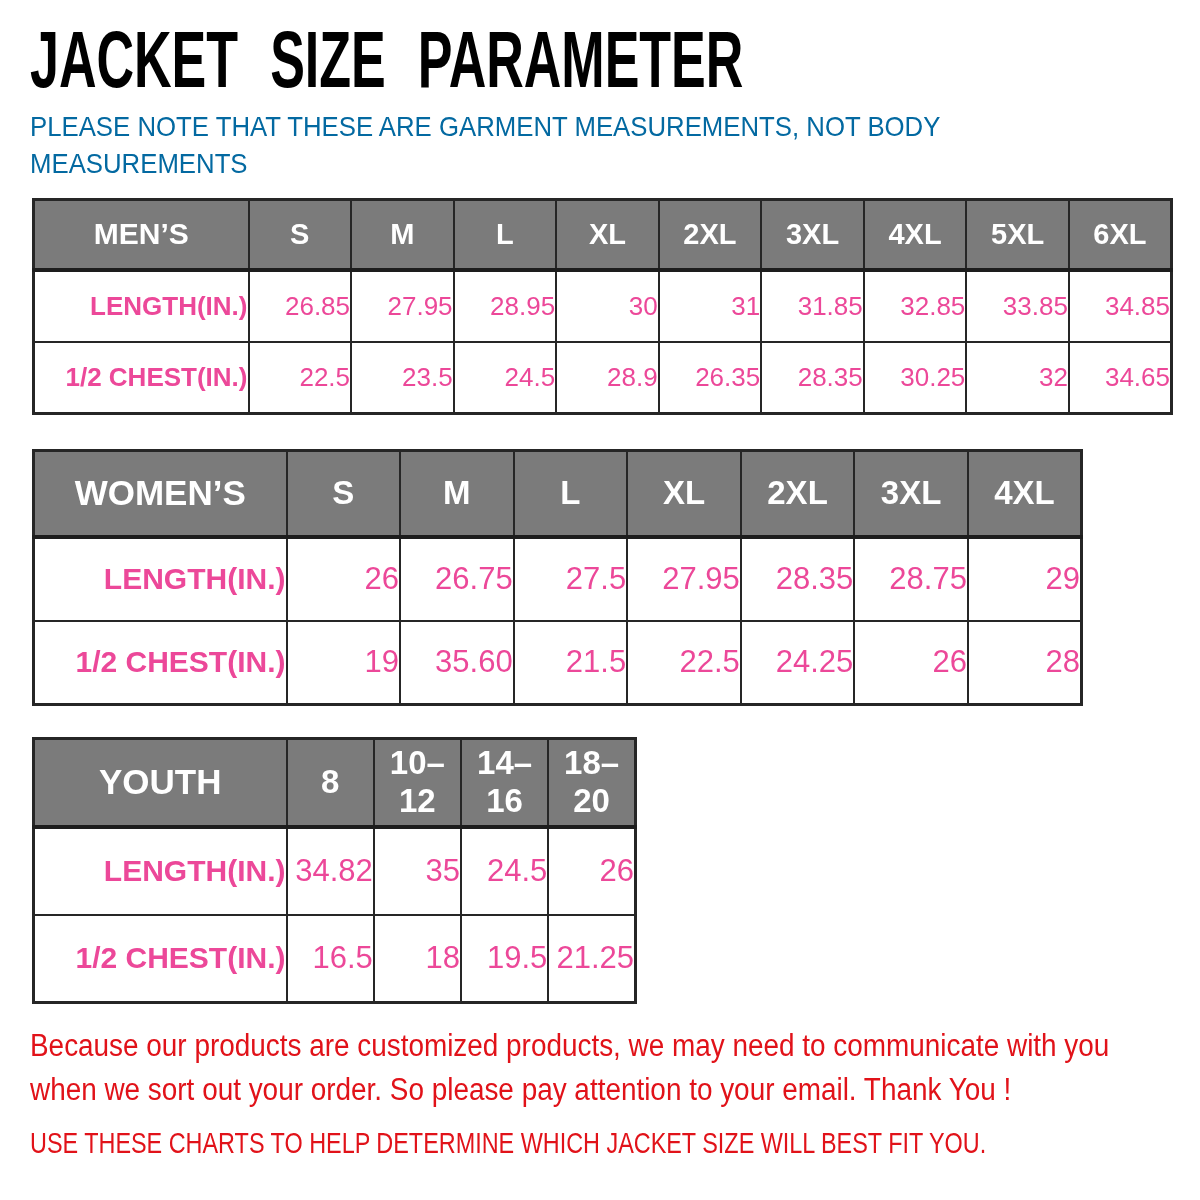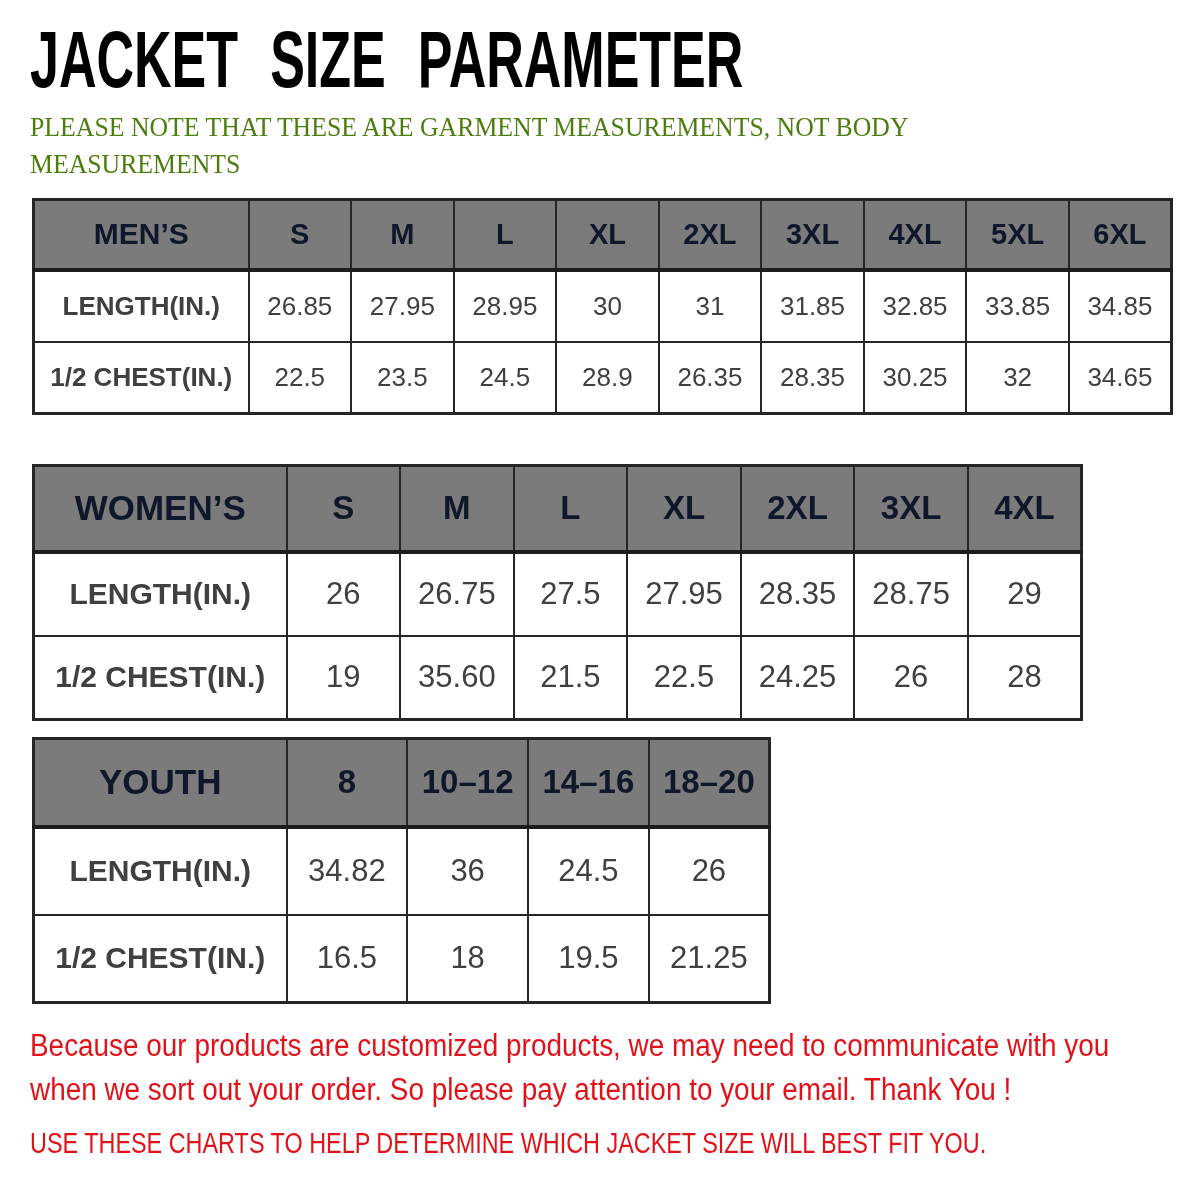--- a/index.html
+++ b/index.html
@@ -32,23 +32,22 @@
     word-spacing: 0.34em;
     transform: scaleX(0.65);
     transform-origin: 0 0;
   }
 
   
   .garment-note {
     position: absolute;
     left: 30px;
     top: 108px;
-    color: #4d7c0f;
+    color: #0369a1;
     font-size: 28px;
-    font-family: Liberation Serif, serif;
   }
   .garment-note .note-line {
     white-space: nowrap;
     line-height: 37px;
     transform: scaleX(0.92);
     transform-origin: 0 0;
   }
 
   
   .size-table {
@@ -61,47 +60,47 @@
   .size-table th,
   .size-table td {
     border: 2px solid #262626;
     text-align: center;
     vertical-align: middle;
     padding: 0;
     overflow: hidden;
   }
   .size-table thead th {
     background: #7b7b7b;
-    color: #0f172a;
+    color: #ffffff;
     font-weight: bold;
     border-bottom: 4px solid #1d1d1d;
   }
-  .size-table td { color: #404040; font-weight: normal; }
+  .size-table td { color: #ec4899; font-weight: normal; text-align: right; }
   .size-table td.row-label { font-weight: bold; }
 
   
   #table-mens { left: 32px; top: 198px; width: 1141px; }
   #table-mens thead tr { height: 70px; }
   #table-mens tbody tr { height: 72px; }
   #table-mens thead th { font-size: 29px; }
   #table-mens th.tbl-label { width: 215px; font-size: 30px; }
   #table-mens td { font-size: 26px; }
   #table-mens td.row-label { font-size: 26px; }
 
   
-  #table-womens { left: 32px; top: 464px; width: 1051px; }
+  #table-womens { left: 32px; top: 449px; width: 1051px; }
   #table-womens thead tr { height: 86px; }
   #table-womens tbody tr { height: 84px; }
   #table-womens thead th { font-size: 33px; }
   #table-womens th.tbl-label { width: 253px; font-size: 35px; }
   #table-womens td { font-size: 31px; }
   #table-womens td.row-label { font-size: 30px; }
 
   
-  #table-youth { left: 32px; top: 737px; width: 739px; }
+  #table-youth { left: 32px; top: 737px; width: 605px; }
   #table-youth thead tr { height: 88px; }
   #table-youth tbody tr { height: 88px; }
   #table-youth thead th { font-size: 33px; }
   #table-youth th.tbl-label { width: 253px; font-size: 35px; }
   #table-youth td { font-size: 31px; }
   #table-youth td.row-label { font-size: 30px; }
 
   
   .footer-para {
     position: absolute;
@@ -224,21 +223,21 @@
         <th>8</th>
         <th>10–12</th>
         <th>14–16</th>
         <th>18–20</th>
       </tr>
     </thead>
   <tbody>
       <tr>
         <td class="row-label">LENGTH(IN.)</td>
         <td>34.82</td>
-        <td>36</td>
+        <td>35</td>
         <td>24.5</td>
         <td>26</td>
       </tr>
       <tr>
         <td class="row-label">1/2 CHEST(IN.)</td>
         <td>16.5</td>
         <td>18</td>
         <td>19.5</td>
         <td>21.25</td>
       </tr>

